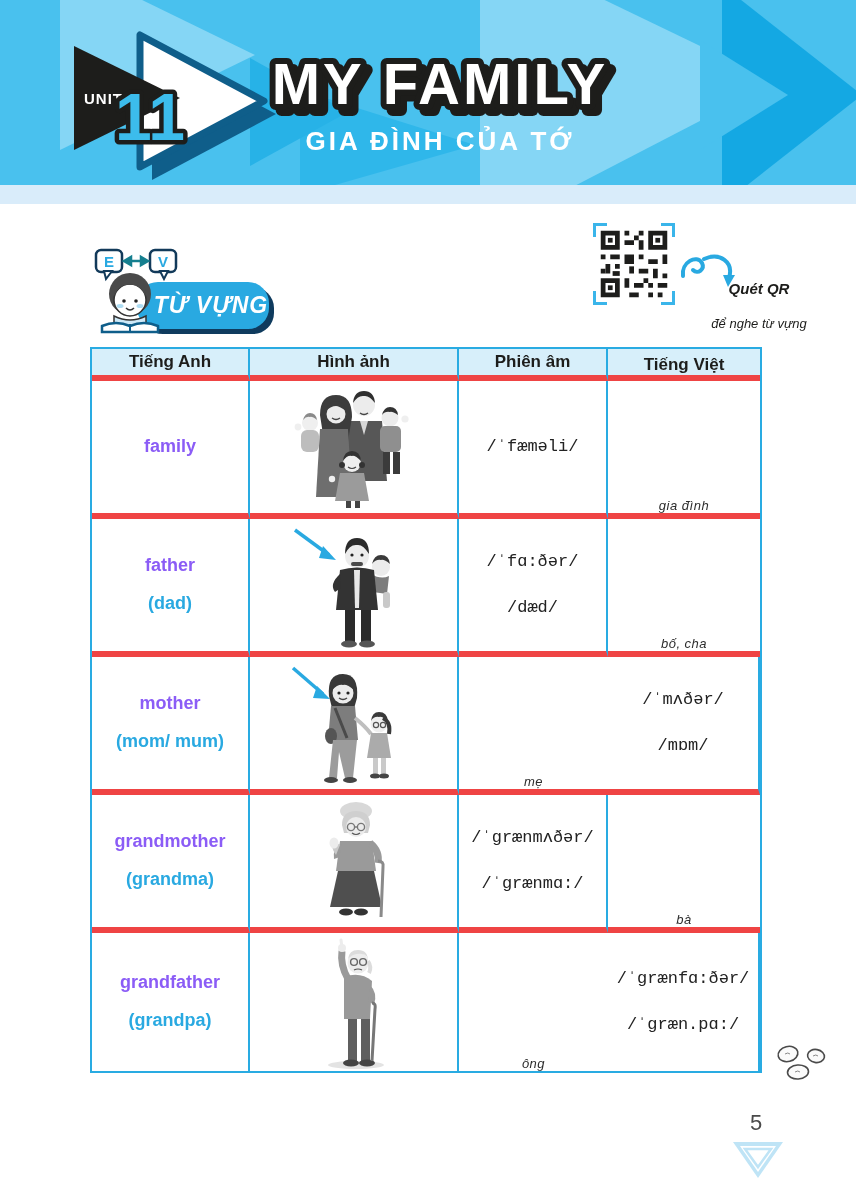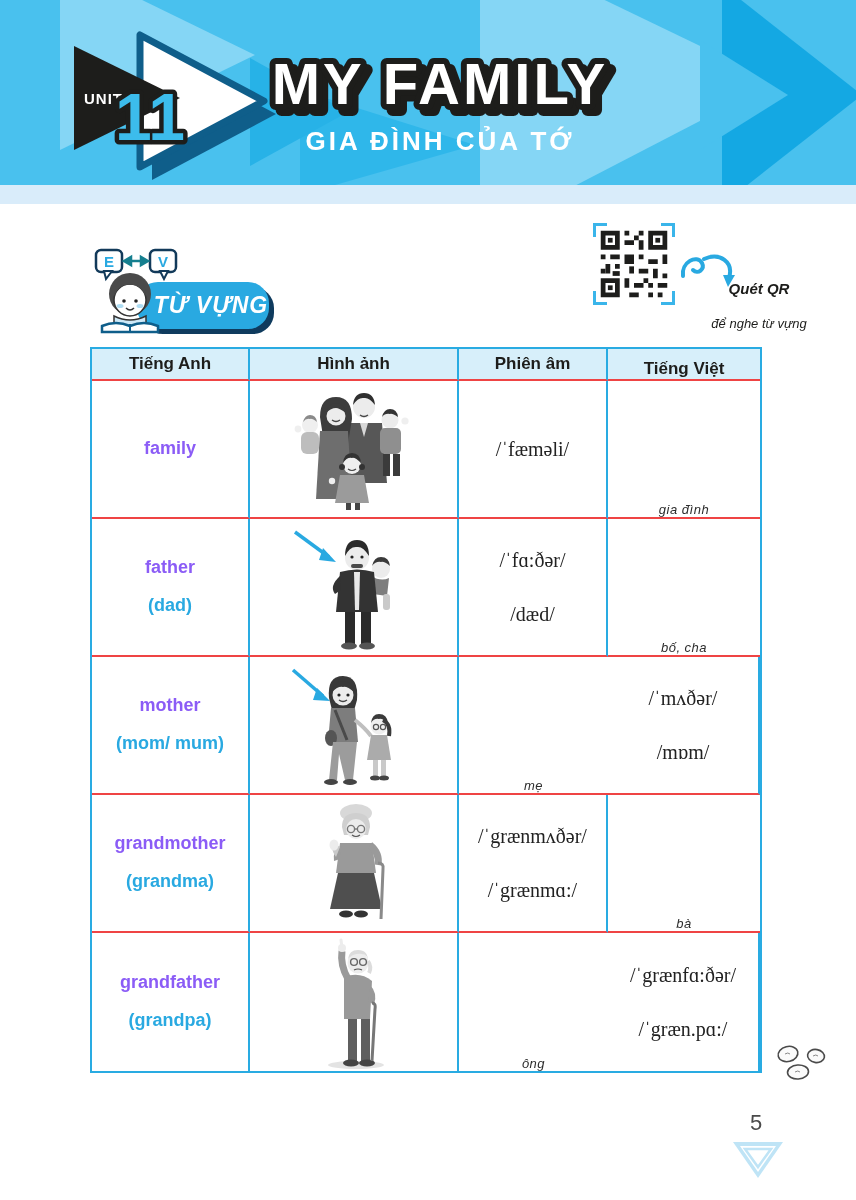--- a/index.html
+++ b/index.html
@@ -30,29 +30,29 @@
   .corner.br { right:-3px; bottom:-3px; border-left:none; border-top:none; }
   .qr-arrow { position:absolute; left:84px; top:26px; }
   .qr-caption { position:absolute; left:98px; top:56px; width:130px; text-align:center; color:#1d1d1b; }
   .qr-caption .l1 { font-weight:bold; font-style:italic; font-size:15px; }
   .qr-caption .l2 { font-style:italic; font-size:13px; margin-top:19px; }
 
   
   .vocab-table { position:absolute; left:90px; top:347px; border:2px solid #29ABE2;
                  display:grid; grid-template-columns:158px 209px 149px 152px;
                  grid-template-rows:32px repeat(5,138px); background:#fff; }
-  .cell { border-right:2px solid #29ABE2; border-bottom:2px solid #ef4444;
+  .cell { border-right:2px solid #29ABE2; border-bottom:6px solid #ef4444;
           display:flex; flex-direction:column; align-items:center; justify-content:center; overflow:hidden; }
   .cell.col-last { border-right:none;justify-content:flex-end; }
   .cell.row-last { border-bottom:none; }
   .cell.head { background:#D7EFFA; }
   .cell.head span { font-weight:bold; font-size:17px; color:#1d1d1b; }
   .eng-word  { color:#8b5cf6; font-weight:bold; font-size:18px; line-height:2.1; text-align:center; }
   .eng-alt   { color:#29A9E1; font-weight:bold; font-size:18px; line-height:2.1; text-align:center; }
-  .phon      { font-family:Liberation Serif, serif; font-size:20px; color:#222; line-height:2.7; text-align:center; }
+  .phon      { font-family:Liberation Mono, monospace; font-size:17px; color:#222; line-height:2.7; text-align:center; }
   .viet      { font-style:italic; font-size:13px; color:#2d2d2d; letter-spacing:0.5px; }
 
   
   .pebbles  { position:absolute; left:772px; top:1042px; }
   .page-num { position:absolute; left:736px; top:1110px; width:40px; text-align:center;
               color:#4a4a4a; font-size:22px; }
   .footer-tri { position:absolute; left:731px; top:1140px; }
 </style>
 </head>
 <body>

